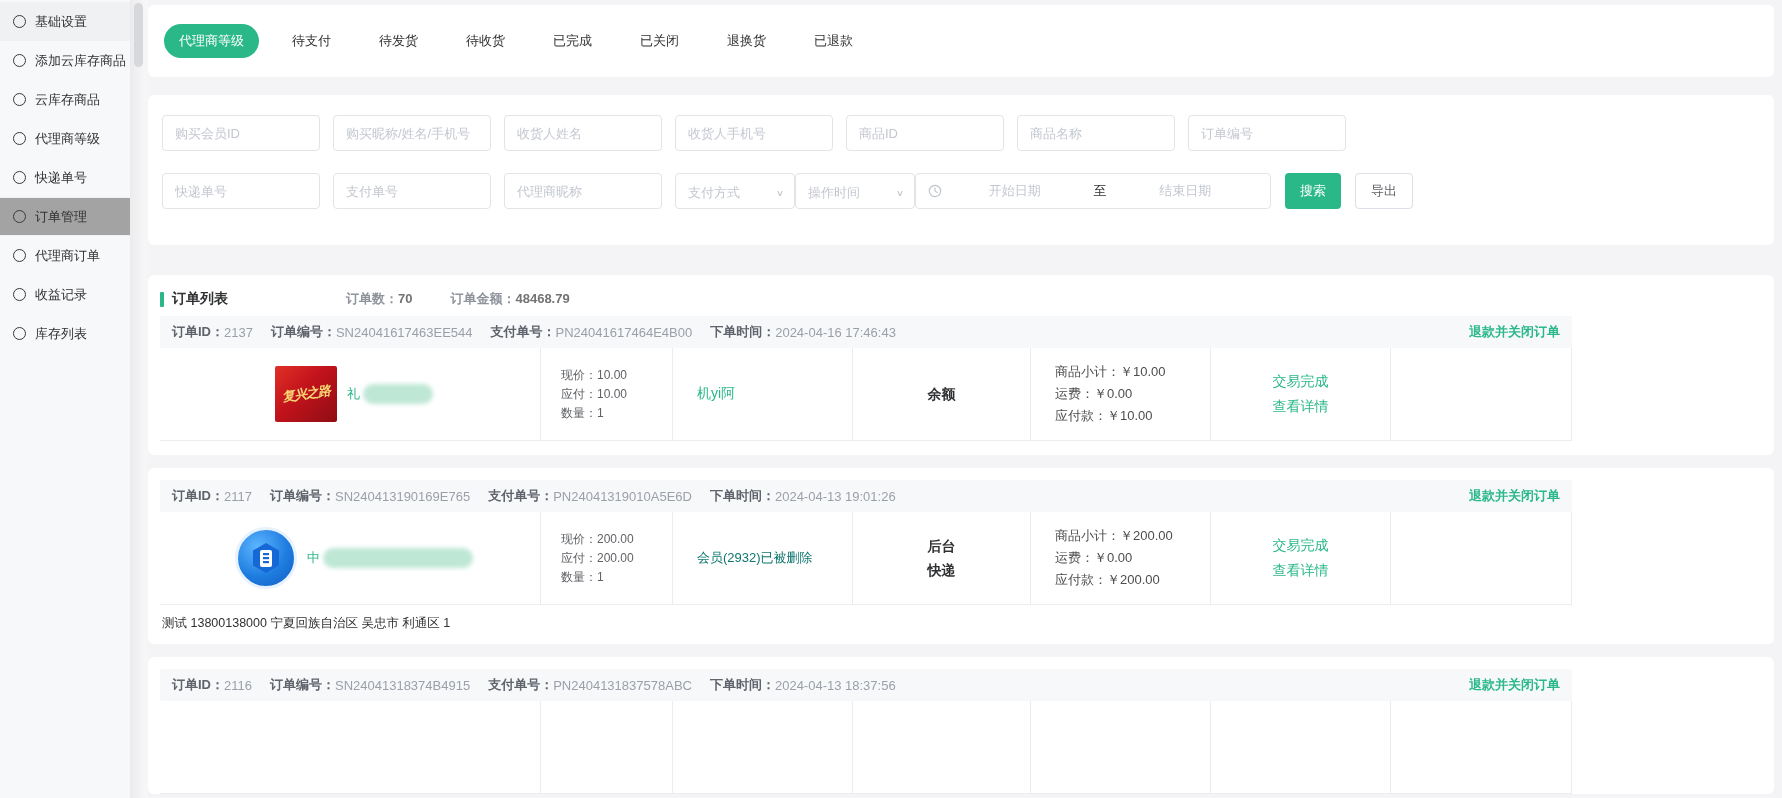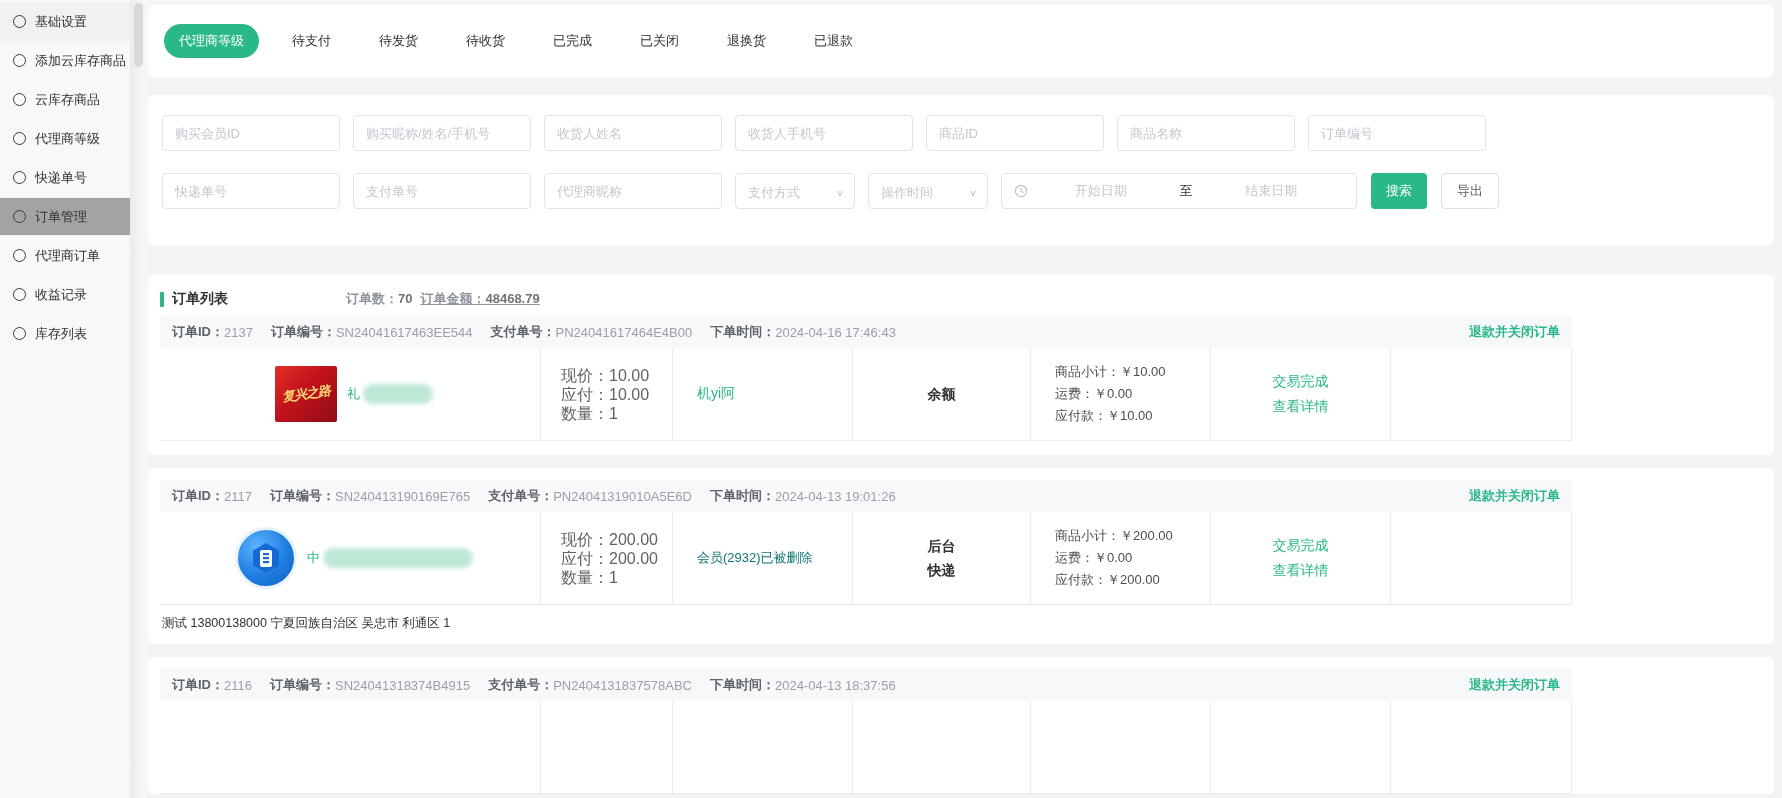--- a/index.html
+++ b/index.html
@@ -29,58 +29,58 @@
   
   .tabs-card { height:72px; display:flex; align-items:center; padding-left:16px; margin-bottom:18px; }
   .tab { font-size:13px; color:#303133; margin-right:48px; cursor:pointer; white-space:nowrap; }
   .tab.active { color:#fff; background:var(--accent); padding:8px 15px; border-radius:17px;
     margin-right:33px; }
 
   
   .filter-card { padding:20px 14px 36px 14px; margin-bottom:30px; }
   .f-row { display:flex; align-items:center; }
   .f-row + .f-row { margin-top:22px; }
-  .f-input { width:178px; height:36px; border:1px solid #e3e4e8; border-radius:4px;
+  .f-input { width:158px; height:36px; border:1px solid #e3e4e8; border-radius:4px;
     padding:0 12px; font-size:13px; color:#606266; margin-right:13px; background:#fff; outline:none; }
   .f-input::placeholder { color:#c3c7cf; }
   .f-select { width:120px; height:36px; border:1px solid #e3e4e8; border-radius:4px;
-    display:flex; align-items:center; padding:4px 10px 0 12px; margin-right:13px; cursor:pointer;
+    display:flex; align-items:center; padding:4px 10px 0 12px; cursor:pointer;
     font-size:13px; color:#c3c7cf; background:#fff; }
   .f-select .chev { margin-left:auto; color:#c0c4cc; font-size:11px; transform:scaleY(.8); }
   .date-box { width:356px; height:36px; border:1px solid #e3e4e8; border-radius:4px;
     display:flex; align-items:center; padding:0 12px; font-size:13px; color:#c3c7cf;
     margin-right:14px; background:#fff; }
   .date-box .ph { flex:1; text-align:center; }
   .date-box .to { color:#303133; padding:0 6px; }
   .clock { width:14px; height:14px; flex:0 0 14px; color:#c0c4cc; }
   .btn { height:36px; border-radius:4px; font-size:13px; padding:0 15px; cursor:pointer;
     display:flex; align-items:center; justify-content:center; border:none; }
   .btn.search { background:var(--accent); color:#fff; margin-right:14px; }
   .btn.export { background:#fff; color:#606266; border:1px solid #dcdfe6; }
 
   
   .list-card { padding:0 12px 0 12px; margin-bottom:13px; }
   .list-head { display:flex; align-items:center; padding:15px 0 8px 0; }
   .gbar { width:4px; height:15px; background:var(--accent); margin-right:8px; border-radius:1px; }
   .list-title { font-size:14px; font-weight:bold; color:#303133; }
   .list-stats { margin-left:118px; font-size:13px; font-weight:bold; color:#8f949c; display:flex; }
   .list-stats b { color:#737373; }
-  .list-stats .grp + .grp { margin-left:8px;text-decoration:underline; }
+  .list-stats .grp + .grp { margin-left:38px; }
 
   .order-head { width:1412px; height:32px; background:#f7f8fa; display:flex; align-items:center;
     padding:0 12px; font-size:13px; border-radius:2px; }
   .order-head .lab { font-weight:bold; color:#5f636b; }
   .order-head .val { color:#9b9fa8; margin-right:18px; }
   .refund-link { margin-left:auto; color:var(--accent); font-weight:bold; font-size:13px; cursor:pointer; }
 
   .order-table { width:1412px; display:flex; min-height:93px; border-bottom:1px solid #ececee; }
   .cell { border-left:1px solid #ececee; display:flex; flex-direction:column; justify-content:center; }
   .cell:first-child { border-left:none; }
   .c-prod { width:380px; flex-direction:row; align-items:center; padding-left:8px; }
-  .c-price { width:132px; padding-left:20px; font-size:16px; color:#606266; line-height:19px; }
+  .c-price { width:132px; padding-left:20px; font-size:12px; color:#606266; line-height:19px; }
   .c-buyer { width:180px; align-items:flex-start;padding-left:24px; }
   .c-pay { width:178px; align-items:center; font-size:14px; font-weight:bold; color:#303133; line-height:24px; }
   .c-amt { width:180px; padding-left:24px; font-size:13px; color:#4d4d4d; line-height:22px; }
   .c-act { width:180px; align-items:center; font-size:14px; line-height:25px; }
   .c-rest { width:182px; border-right:1px solid #ececee; }
   .buyer-green { color:var(--accent); font-size:14px; }
   .buyer-dark { color:#0f766e; font-size:13px; }
   .link-green { color:var(--accent); cursor:pointer; }
   .status-green { color:var(--accent); }
 

